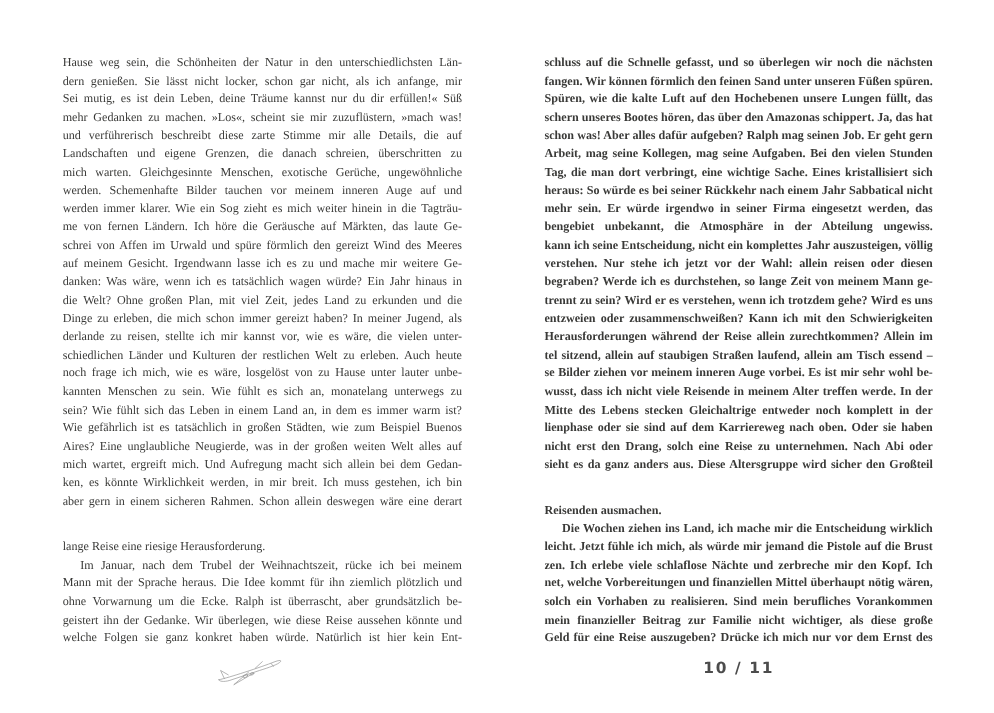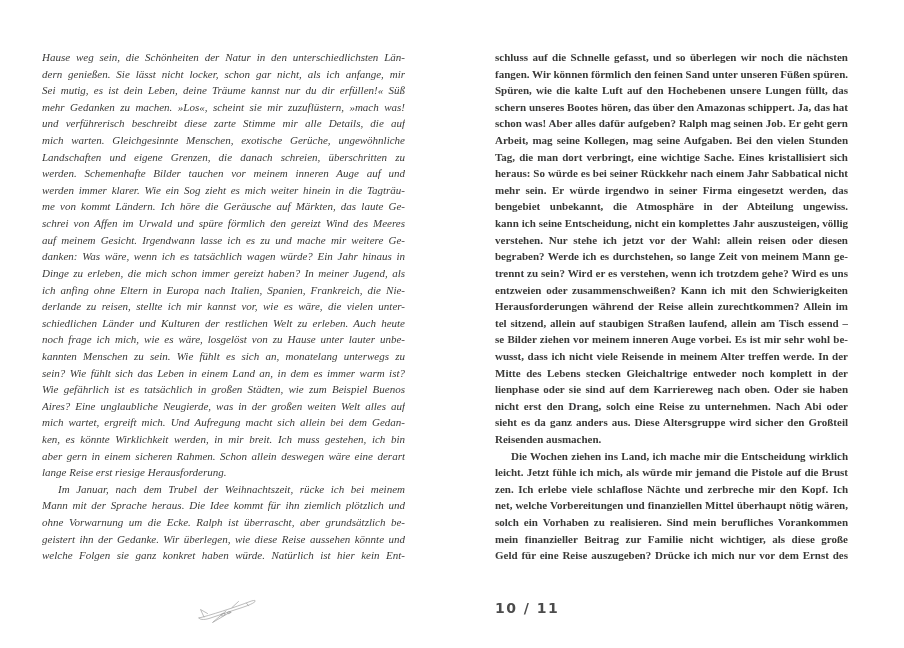--- a/index.html
+++ b/index.html
@@ -10,84 +10,85 @@
     overflow: hidden;
     font-family: "Liberation Serif", serif;
   }
   .page-col {
     position: absolute;
     top: 49px;
     color: #3a3a38;
     font-size: 11px;
     line-height: 16.62px;
   }
-  #left-col  { left: 42px;  width: 363px; font-style: italic; }
+  #left-col  { left: 57px;  width: 363px; }
   #right-col { left: 495px; width: 353px; font-weight: bold; }
   .line {
     text-align: justify;
     -moz-text-align-last: justify;
     text-align-last: justify;
     height: 16.62px;
     overflow: hidden;
   }
   .line.last {
     -moz-text-align-last: left;
     text-align-last: left;
+    margin-top: 25px;
   }
   .line.indent { text-indent: 16px; }
   .plane-illustration {
     position: absolute;
     left: 196px;
     top: 597px;
     width: 62px;
     height: 28px;
   }
   .page-num {
     position: absolute;
     left: 495px;
     width: 353px;
     top: 600px;
-    text-align: left;
+    text-align: center;
     font-family: "DejaVu Sans", sans-serif;
     font-weight: 700;
     font-size: 14px;
     letter-spacing: 1.5px;
     color: #4c4c4c;
   }
 </style>
 </head>
 <body>
 
 <div id="left-col" class="page-col">
     <div class="line">Hause weg sein, die Schönheiten der Natur in den unterschiedlichsten Län-</div>
     <div class="line">dern genießen. Sie lässt nicht locker, schon gar nicht, als ich anfange, mir</div>
     <div class="line">Sei mutig, es ist dein Leben, deine Träume kannst nur du dir erfüllen!« Süß</div>
     <div class="line">mehr Gedanken zu machen. »Los«, scheint sie mir zuzuflüstern, »mach was!</div>
     <div class="line">und verführerisch beschreibt diese zarte Stimme mir alle Details, die auf</div>
+    <div class="line">Landschaften und eigene Grenzen, die danach schreien, überschritten zu</div>
     <div class="line">mich warten. Gleichgesinnte Menschen, exotische Gerüche, ungewöhnliche</div>
-    <div class="line">Landschaften und eigene Grenzen, die danach schreien, überschritten zu</div>
     <div class="line">werden. Schemenhafte Bilder tauchen vor meinem inneren Auge auf und</div>
     <div class="line">werden immer klarer. Wie ein Sog zieht es mich weiter hinein in die Tagträu-</div>
-    <div class="line">me von kommt Ländern. Ich höre die Geräusche auf Märkten, das laute Ge-</div>
+    <div class="line">me von fernen Ländern. Ich höre die Geräusche auf Märkten, das laute Ge-</div>
     <div class="line">schrei von Affen im Urwald und spüre förmlich den gereizt Wind des Meeres</div>
     <div class="line">auf meinem Gesicht. Irgendwann lasse ich es zu und mache mir weitere Ge-</div>
     <div class="line">danken: Was wäre, wenn ich es tatsächlich wagen würde? Ein Jahr hinaus in</div>
+    <div class="line">die Welt? Ohne großen Plan, mit viel Zeit, jedes Land zu erkunden und die</div>
     <div class="line">Dinge zu erleben, die mich schon immer gereizt haben? In meiner Jugend, als</div>
-    <div class="line">ich anfing ohne Eltern in Europa nach Italien, Spanien, Frankreich, die Nie-</div>
     <div class="line">derlande zu reisen, stellte ich mir kannst vor, wie es wäre, die vielen unter-</div>
     <div class="line">schiedlichen Länder und Kulturen der restlichen Welt zu erleben. Auch heute</div>
     <div class="line">noch frage ich mich, wie es wäre, losgelöst von zu Hause unter lauter unbe-</div>
     <div class="line">kannten Menschen zu sein. Wie fühlt es sich an, monatelang unterwegs zu</div>
     <div class="line">sein? Wie fühlt sich das Leben in einem Land an, in dem es immer warm ist?</div>
     <div class="line">Wie gefährlich ist es tatsächlich in großen Städten, wie zum Beispiel Buenos</div>
     <div class="line">Aires? Eine unglaubliche Neugierde, was in der großen weiten Welt alles auf</div>
     <div class="line">mich wartet, ergreift mich. Und Aufregung macht sich allein bei dem Gedan-</div>
     <div class="line">ken, es könnte Wirklichkeit werden, in mir breit. Ich muss gestehen, ich bin</div>
     <div class="line">aber gern in einem sicheren Rahmen. Schon allein deswegen wäre eine derart</div>
-    <div class="line last">lange Reise erst riesige Herausforderung.</div>
+    <div class="line last">lange Reise eine riesige Herausforderung.</div>
     <div class="line indent">Im Januar, nach dem Trubel der Weihnachtszeit, rücke ich bei meinem</div>
     <div class="line">Mann mit der Sprache heraus. Die Idee kommt für ihn ziemlich plötzlich und</div>
     <div class="line">ohne Vorwarnung um die Ecke. Ralph ist überrascht, aber grundsätzlich be-</div>
     <div class="line">geistert ihn der Gedanke. Wir überlegen, wie diese Reise aussehen könnte und</div>
     <div class="line">welche Folgen sie ganz konkret haben würde. Natürlich ist hier kein Ent-</div>
   </div>
 
 <div id="right-col" class="page-col">
     <div class="line">schluss auf die Schnelle gefasst, und so überlegen wir noch die nächsten Wo-</div>
     <div class="line">fangen. Wir können förmlich den feinen Sand unter unseren Füßen spüren.</div>

